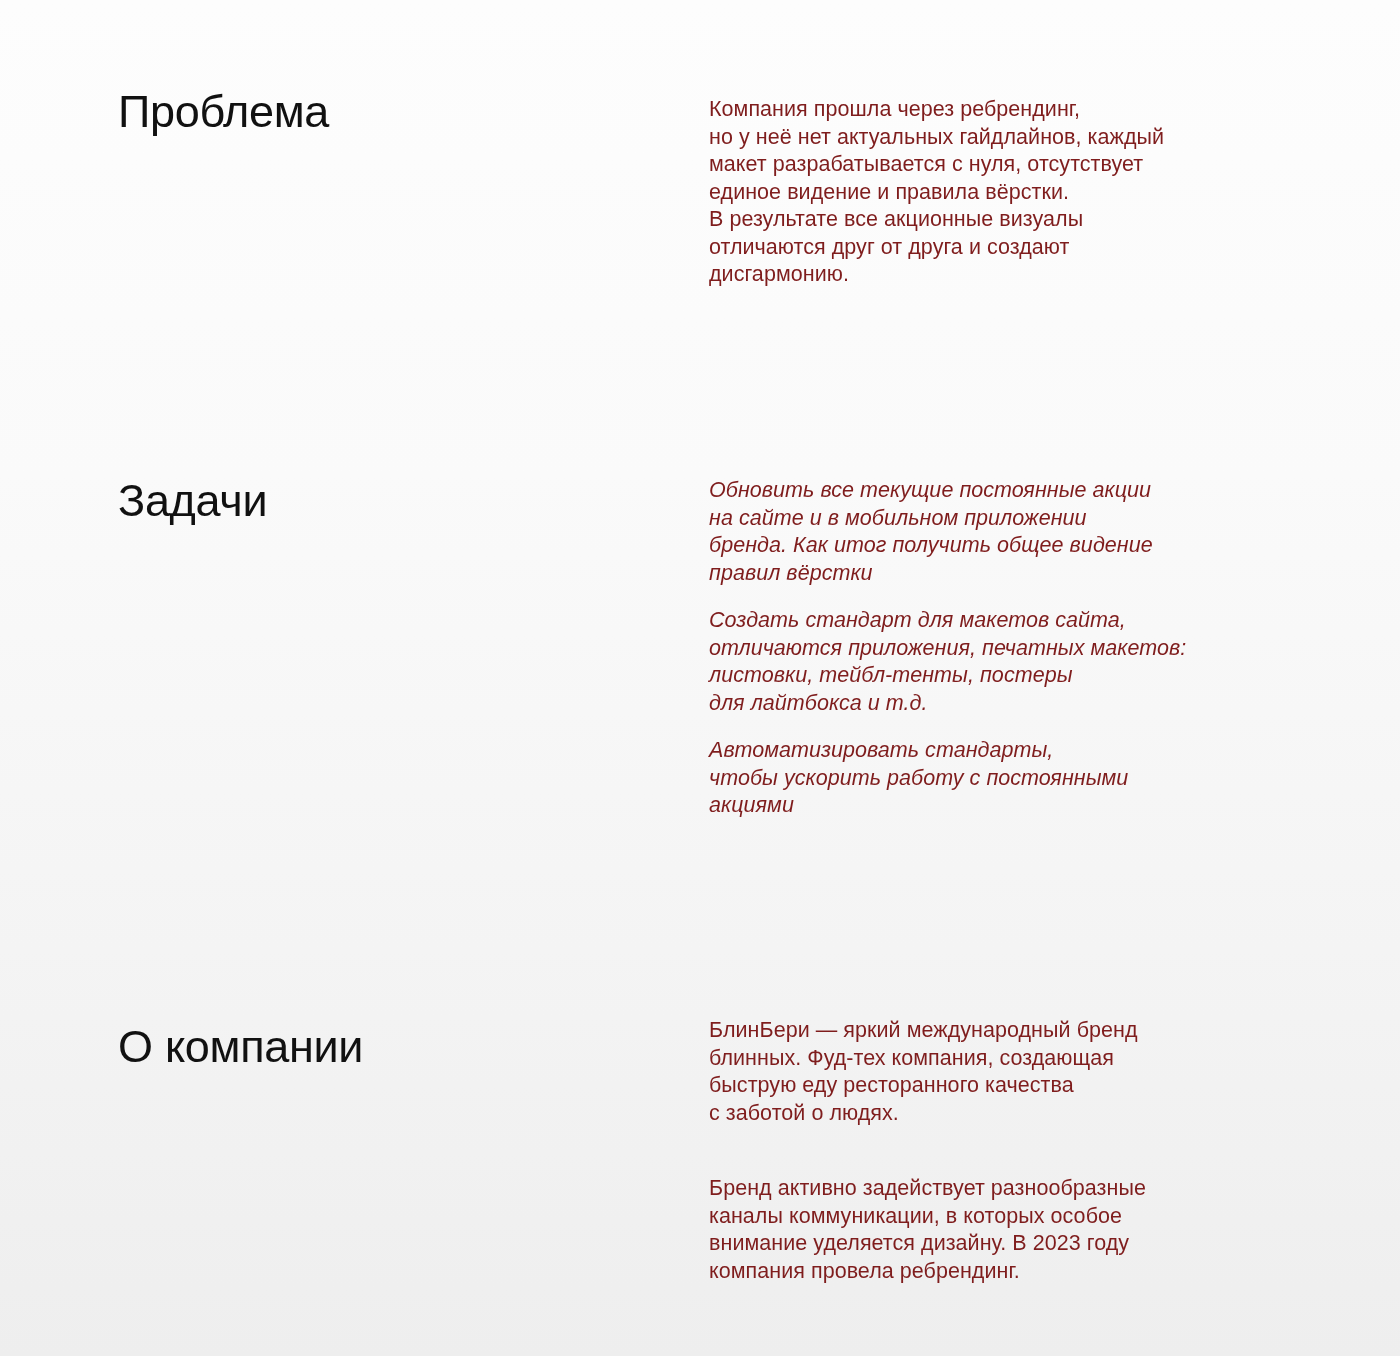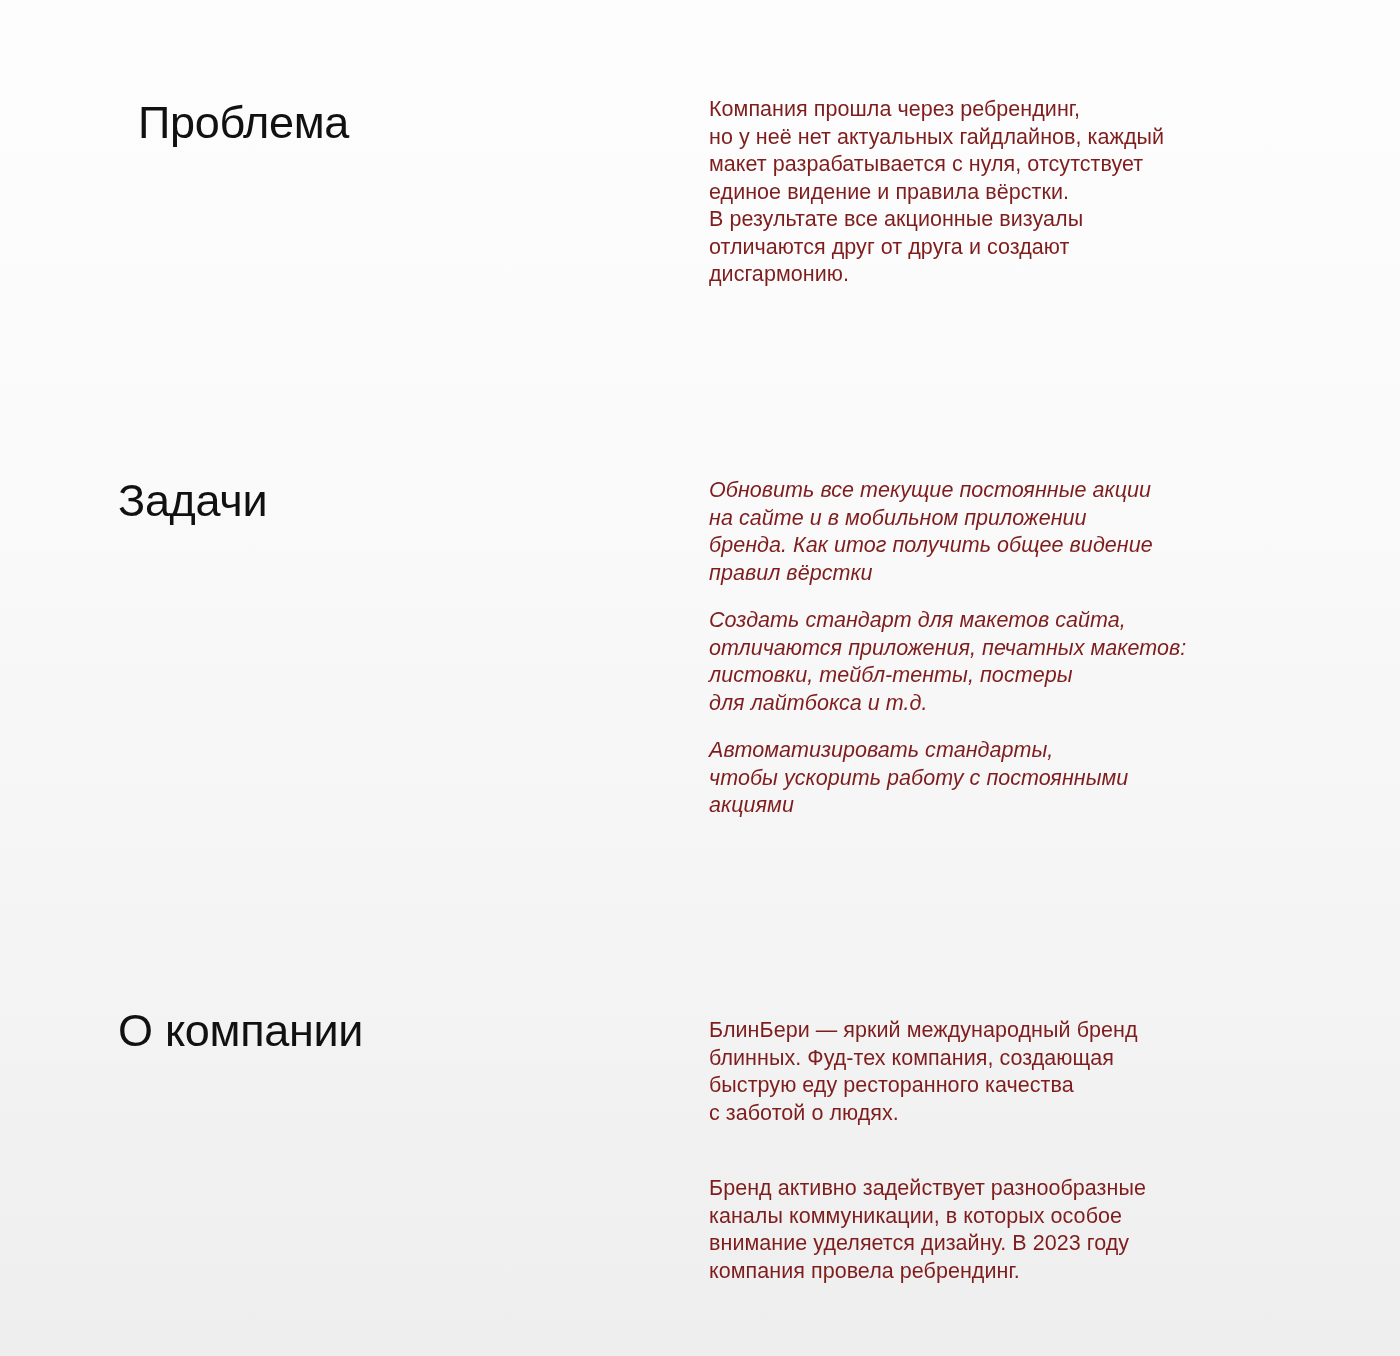--- a/index.html
+++ b/index.html
@@ -64,29 +64,29 @@
     color: #7f1d1d;
     white-space: pre-line;
   }
 
   
   .para + .para { margin-top: 20px; }
   .para.gap-large { margin-top: 48px; }
 
   
   #section-problem   { top: 88px; }
-  #section-problem   .section-heading { top: 12px; margin-left: 20px; }
+  #section-problem   .section-heading { top: 1px; }
   #section-problem   .section-body    { top: 8px; }
 
   #section-tasks     { top: 472px; }
   #section-tasks     .section-heading { top: 6px; }
   #section-tasks     .section-body    { top: 5px; font-style: italic; }
 
   #section-about     { top: 1008px; }
-  #section-about     .section-heading { top: 0px; }
+  #section-about     .section-heading { top: 16px; }
   #section-about     .section-body    { top: 9px; }
 </style>
 </head>
 <body>
 
 <div class="page">
 
   <section class="section" id="section-problem">
     <h2 class="section-heading">Проблема</h2>
     <div class="section-body">

